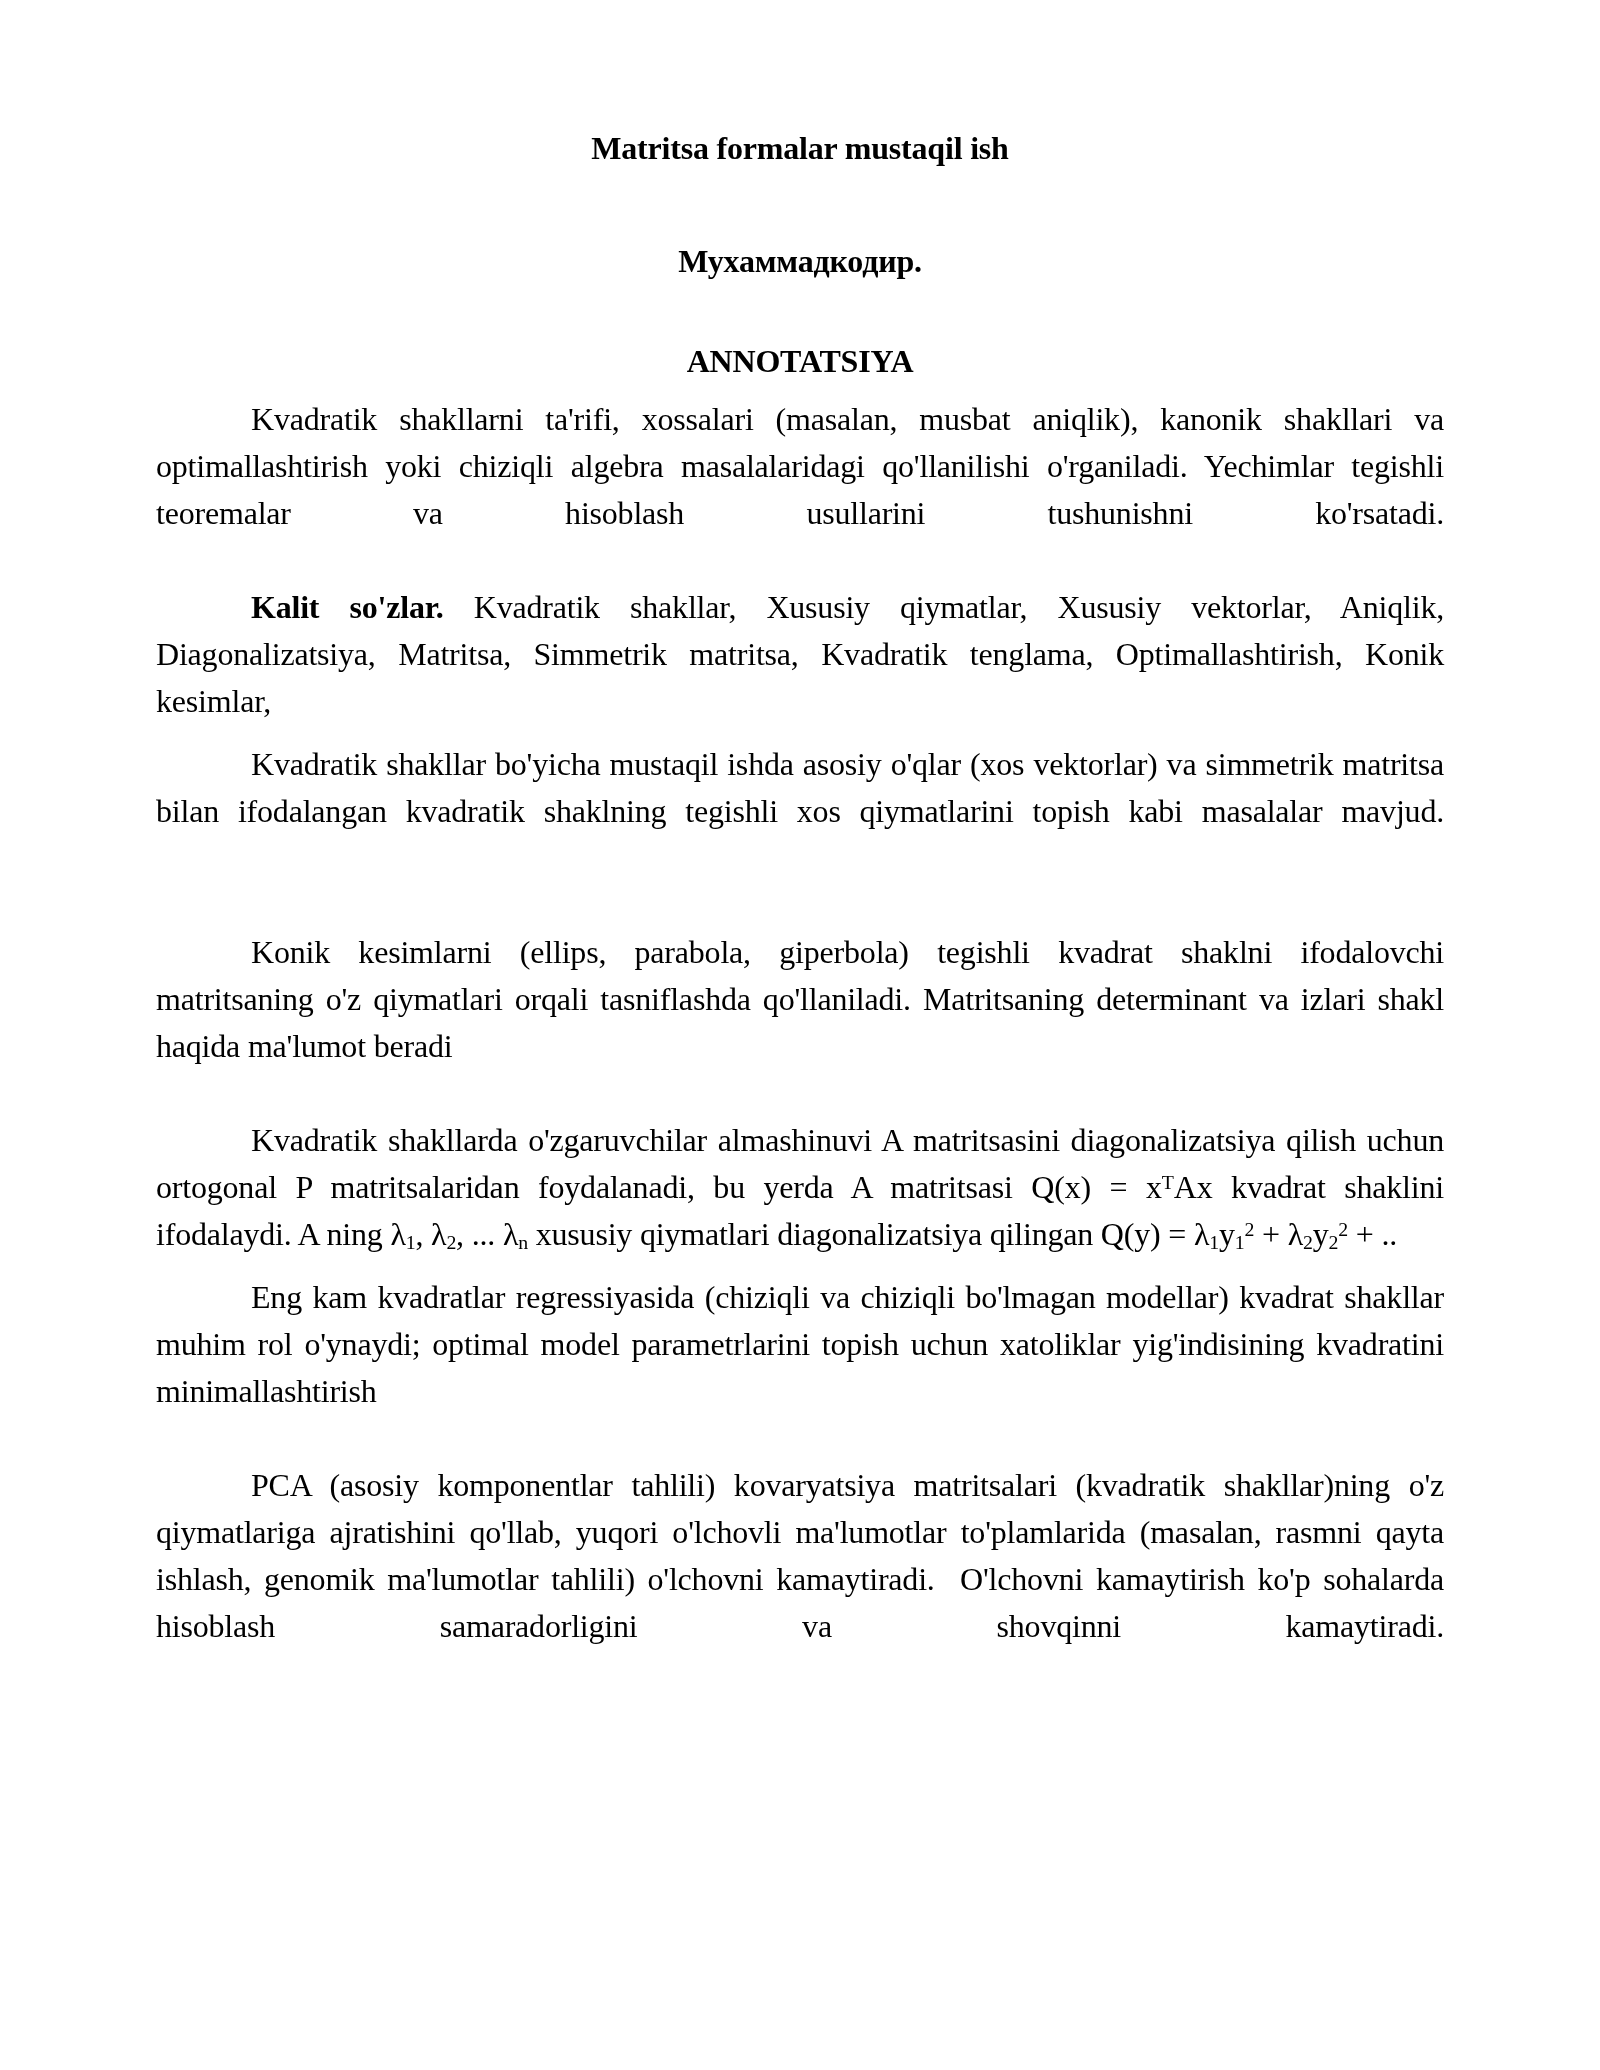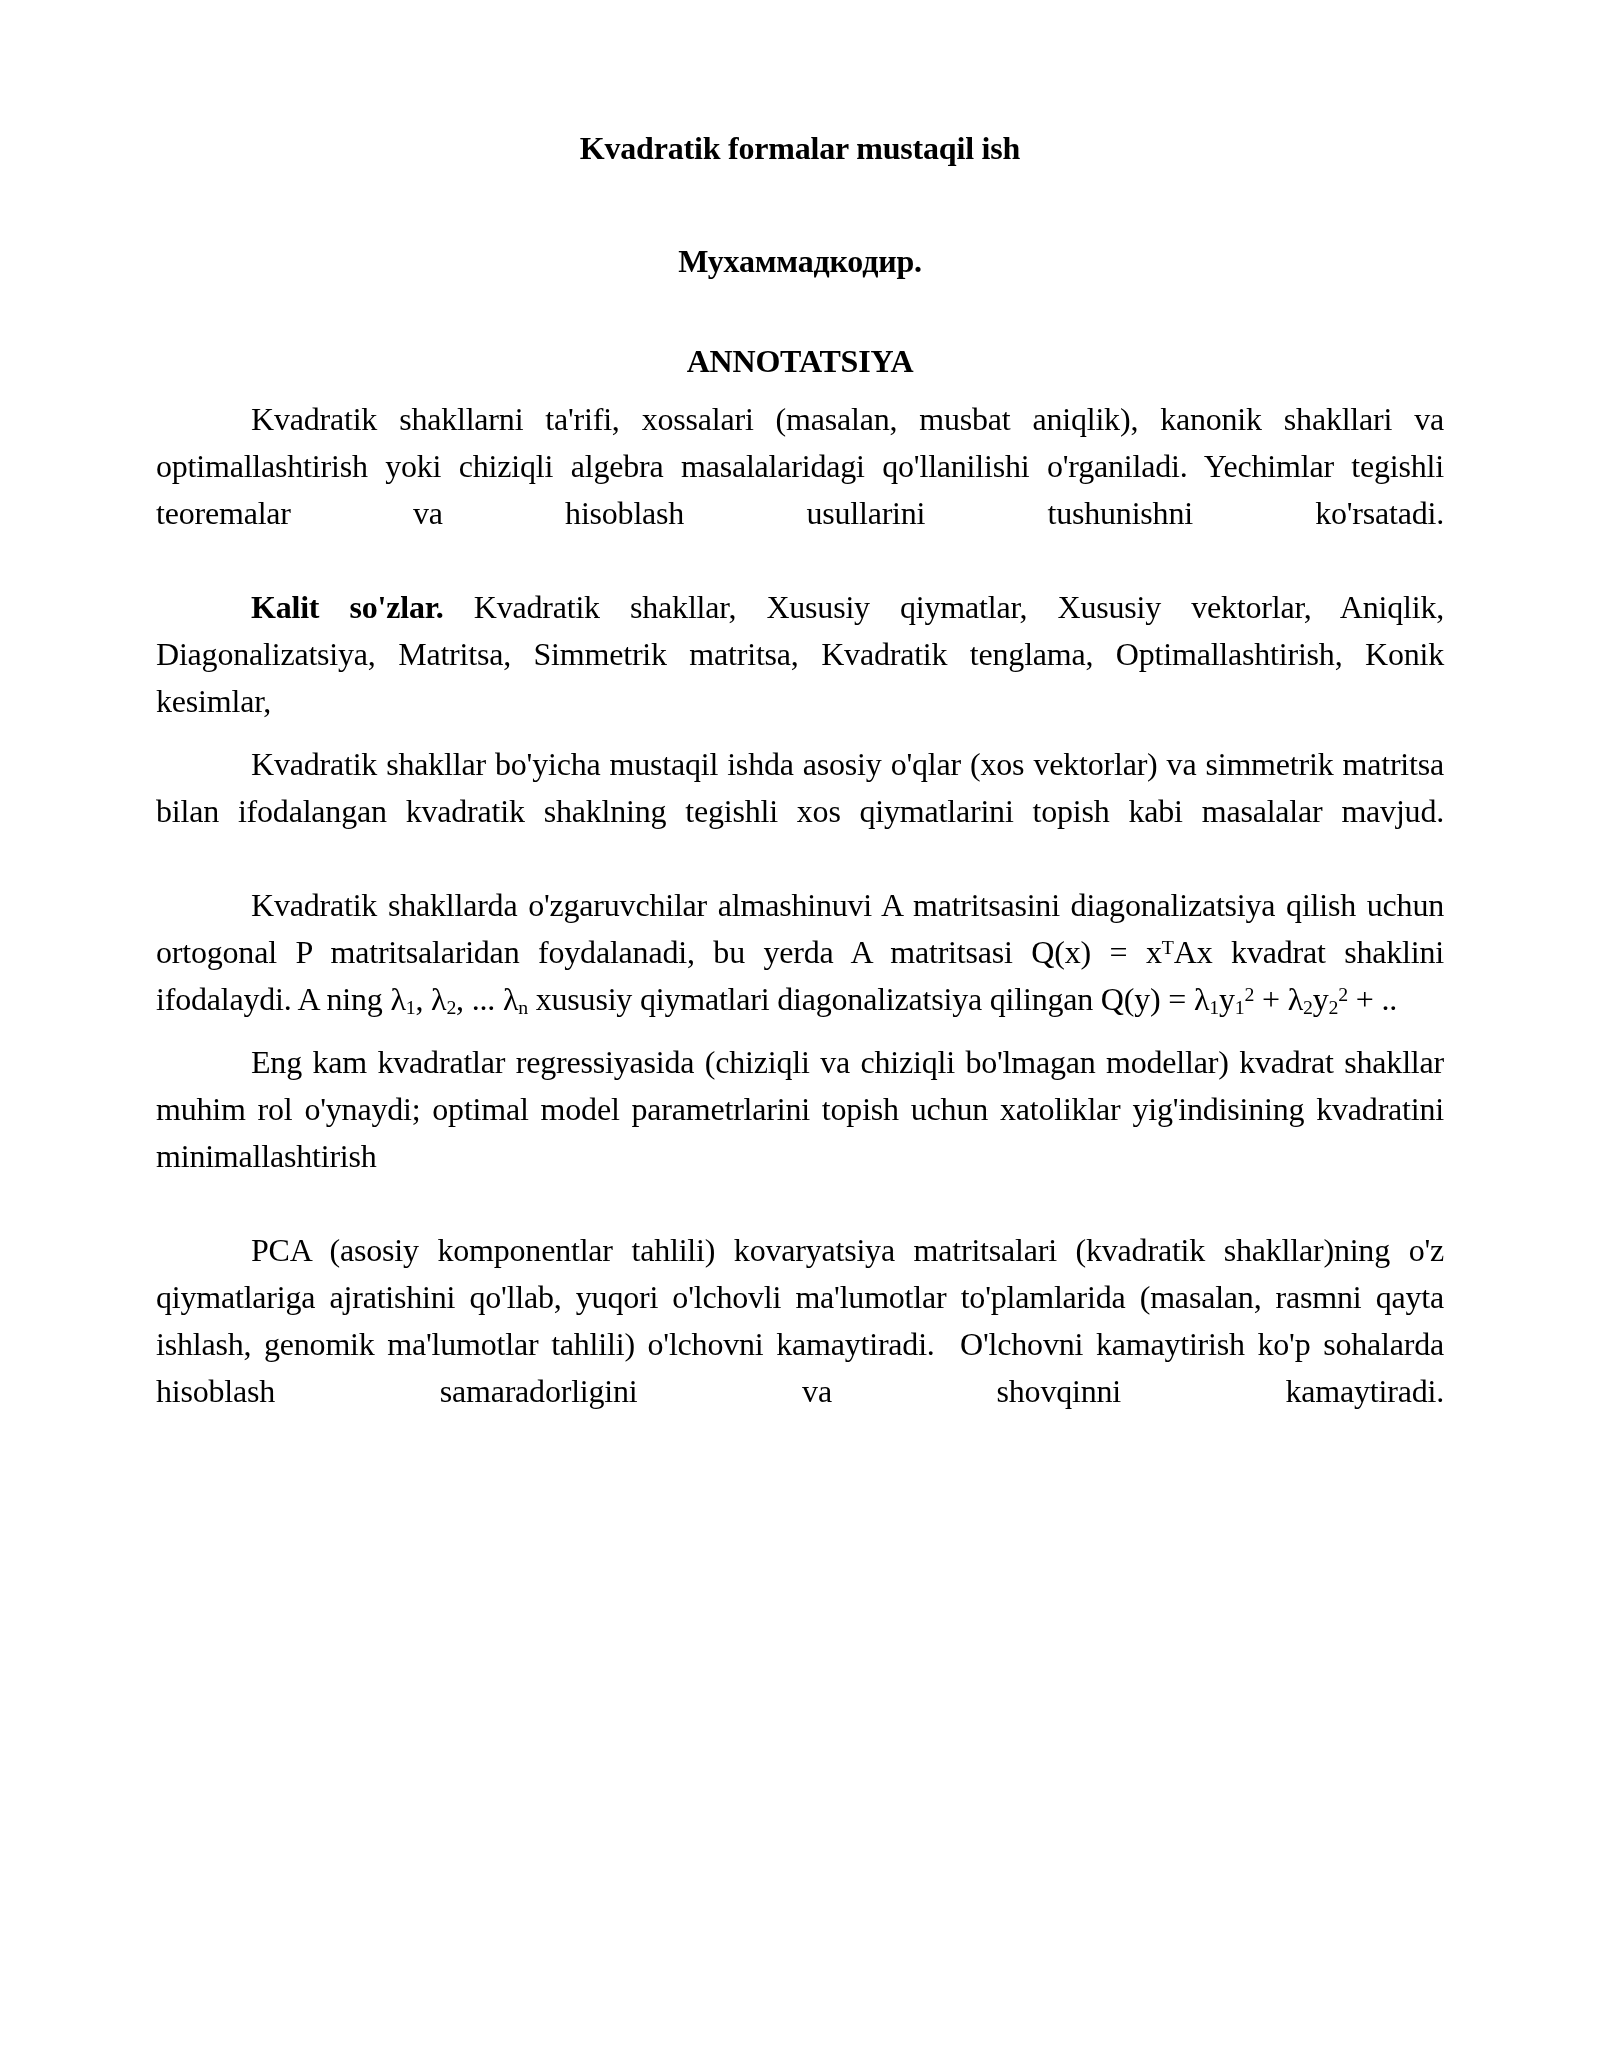--- a/index.html
+++ b/index.html
@@ -50,33 +50,34 @@
     position: relative;
   }
   sub { top: 0.22em; }
   sup { top: -0.45em; }
 </style>
 </head>
 <body>
 
 <div class="page">
 
-  <p class="centered">Kvadratik formalar mustaqil ish</p>
+  <p class="centered">Matritsa formalar mustaqil ish</p>
 
   <p class="centered author">Мухаммадкодир.</p>
 
   <p class="centered annot-head">ANNOTATSIYA</p>
 
   <p class="para jlast first-para">Kvadratik shakllarni ta'rifi, xossalari (masalan, musbat aniqlik), kanonik shakllari va optimallashtirish yoki chiziqli algebra masalalaridagi qo'llanilishi o'rganiladi. Yechimlar tegishli teoremalar va hisoblash usullarini tushunishni ko'rsatadi.</p>
 
   <p class="para gap1"><span class="kw-label">Kalit so'zlar.</span><span> Kvadratik shakllar, Xususiy qiymatlar, Xususiy vektorlar, Aniqlik, Diagonalizatsiya, Matritsa, Simmetrik matritsa, Kvadratik tenglama, Optimallashtirish, Konik kesimlar,</span></p>
 
 
   <p class="para jlast">Kvadratik shakllar bo'yicha mustaqil ishda asosiy o'qlar (xos vektorlar) va simmetrik matritsa bilan ifodalangan kvadratik shaklning tegishli xos qiymatlarini topish kabi masalalar mavjud.</p>
 
+  <p class="para gap2">Konik kesimlarni (ellips, parabola, giperbola) tegishli kvadrat shaklni ifodalovchi matritsaning o'z qiymatlari orqali tasniflashda qo'llaniladi. Matritsaning determinant va izlari shakl haqida ma'lumot beradi</p>
 
   <p class="para gap1">Kvadratik shakllarda o'zgaruvchilar almashinuvi A matritsasini diagonalizatsiya qilish uchun ortogonal P matritsalaridan foydalanadi, bu yerda A matritsasi Q(x) = x<sup>T</sup>Ax kvadrat shaklini ifodalaydi. A ning λ<sub>1</sub>, λ<sub>2</sub>, ... λ<sub>n</sub> xususiy qiymatlari diagonalizatsiya qilingan Q(y) = λ<sub>1</sub>y<sub>1</sub><sup>2</sup> + λ<sub>2</sub>y<sub>2</sub><sup>2</sup> + ..</p>
 
 
   <p class="para">Eng kam kvadratlar regressiyasida (chiziqli va chiziqli bo'lmagan modellar) kvadrat shakllar muhim rol o'ynaydi; optimal model parametrlarini topish uchun xatoliklar yig'indisining kvadratini minimallashtirish</p>
 
   <p class="para jlast gap1">PCA (asosiy komponentlar tahlili) kovaryatsiya matritsalari (kvadratik shakllar)ning o'z qiymatlariga ajratishini qo'llab, yuqori o'lchovli ma'lumotlar to'plamlarida (masalan, rasmni qayta ishlash, genomik ma'lumotlar tahlili) o'lchovni kamaytiradi.&nbsp; O'lchovni kamaytirish ko'p sohalarda hisoblash samaradorligini va shovqinni kamaytiradi.</p>
 
 </div>
 

